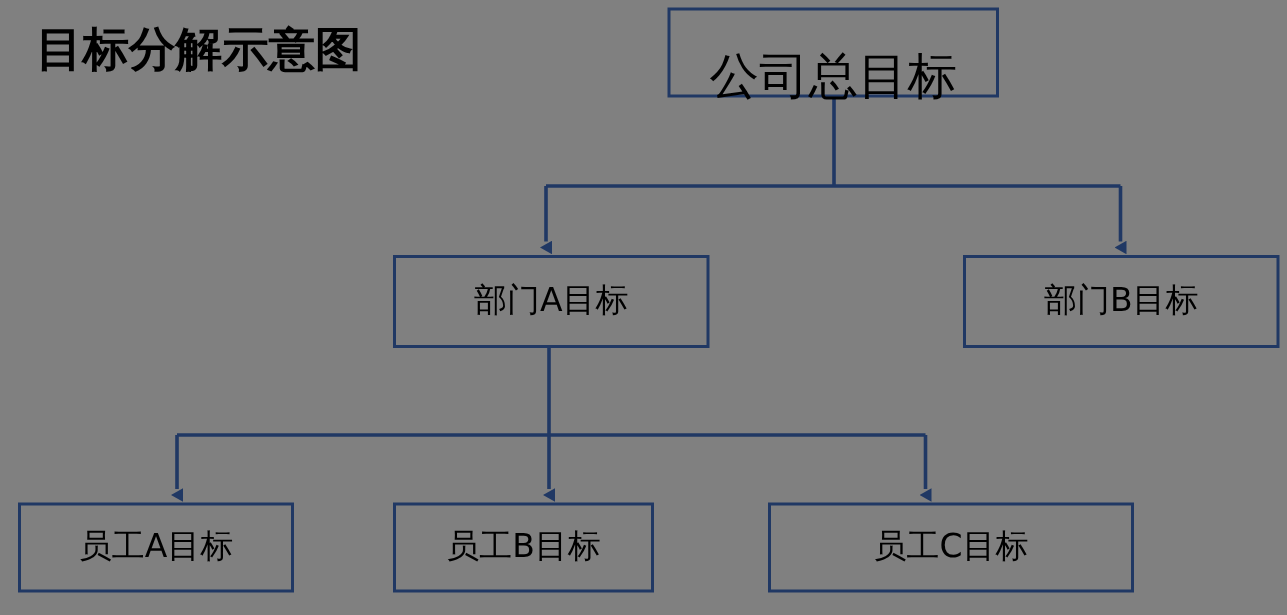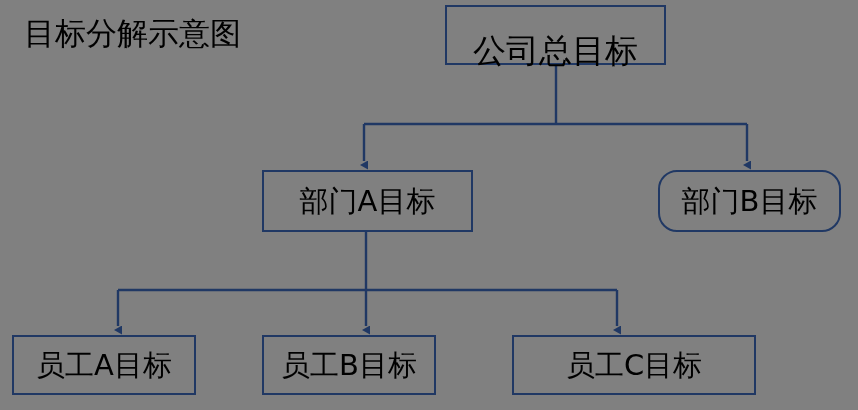--- a/index.html
+++ b/index.html
@@ -26,63 +26,62 @@
     top: 0;
     width: 858px;
     height: 410px;
     pointer-events: none;
   }
   .diagram-title {
     position: absolute;
     left: 24px;
     top: 13px;
     font-size: 31px;
-    font-weight: normal;
+    font-weight: bold;
     color: #000000;
     letter-spacing: 0px;
     line-height: 40px;
     white-space: nowrap;
   }
   .node-box {
     position: absolute;
     box-sizing: border-box;
     border: 2px solid #203864;
     background: transparent;
     display: flex;
     align-items: center;
     justify-content: center;
     color: #000000;
     white-space: nowrap;
   }
   .node-label {
-    font-size: 29px;
+    font-size: 22px;
     line-height: 38px;
     color: #000000;
   }
   
   #node-company {
     left: 445px;
     top: 5px;
     width: 221px;
     height: 60px;
   }
   #node-company .node-label { font-size: 33px; margin-top: 32px; }
   
   #node-dept-a {
     left: 262px;
     top: 170px;
     width: 211px;
     height: 62px;
   }
   #node-dept-b {
-    left: 658px;
+    left: 642px;
     top: 170px;
-    width: 183px;
+    width: 211px;
     height: 62px;
-    border-radius: 19px;
   }
   
   #node-emp-a {
     left: 12px;
     top: 335px;
     width: 184px;
     height: 60px;
   }
   #node-emp-b {
     left: 262px;

